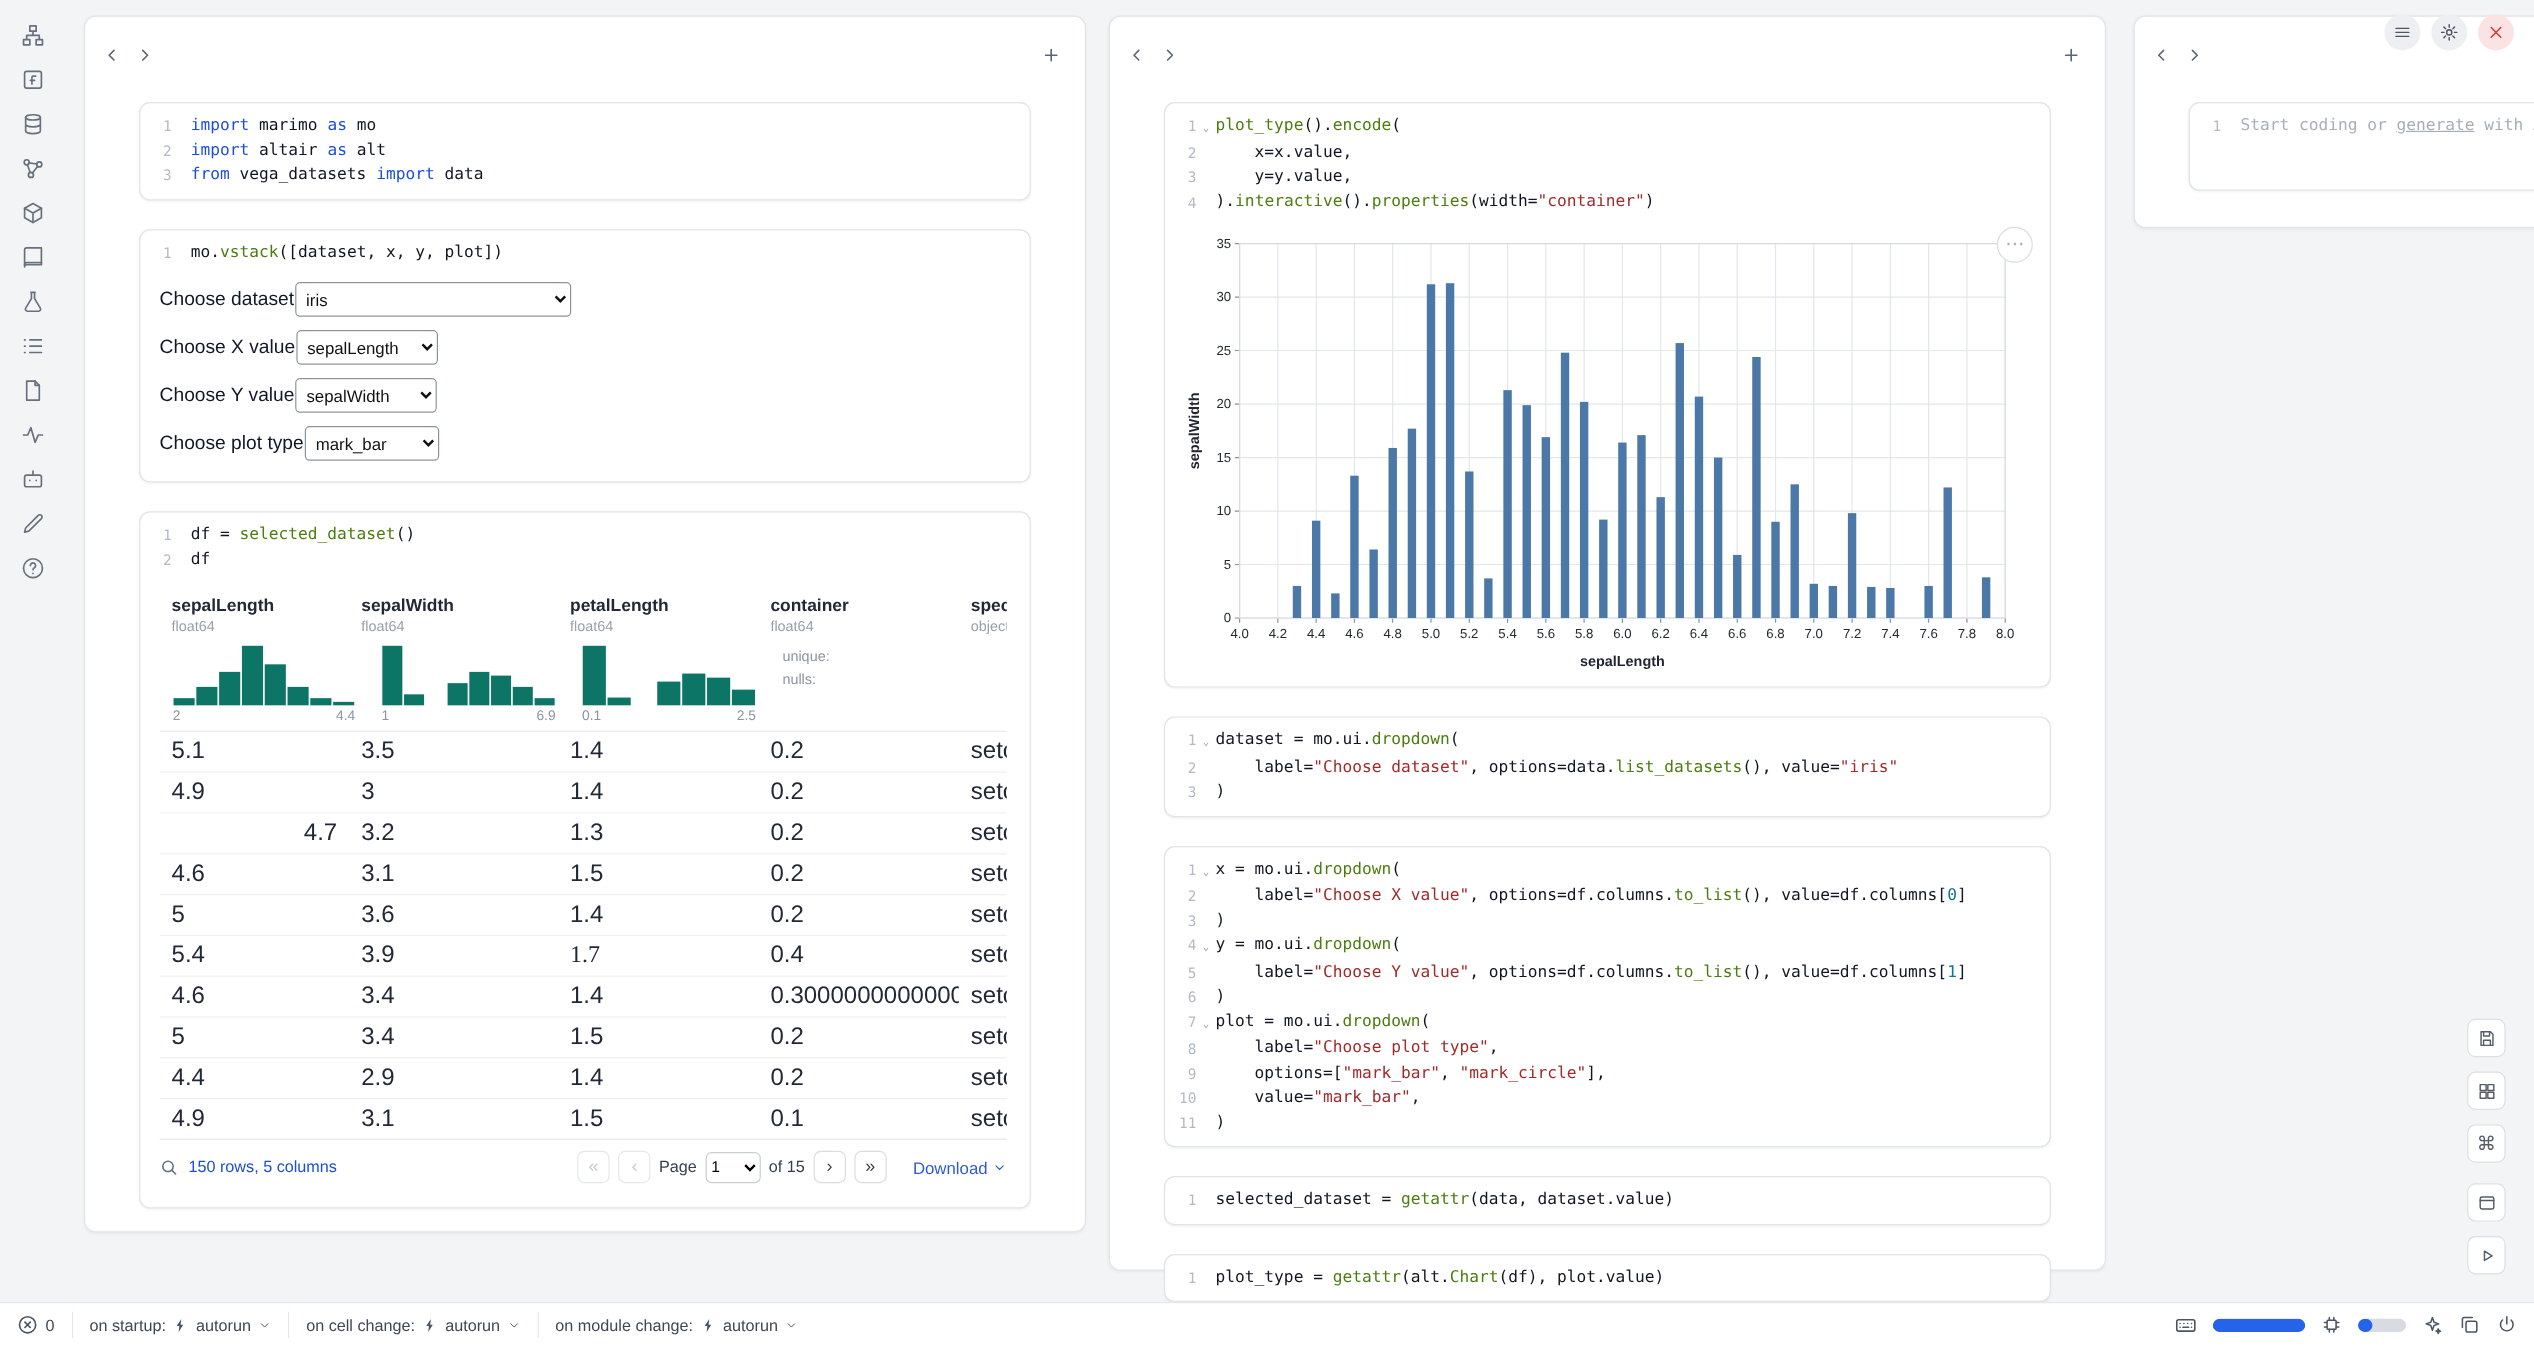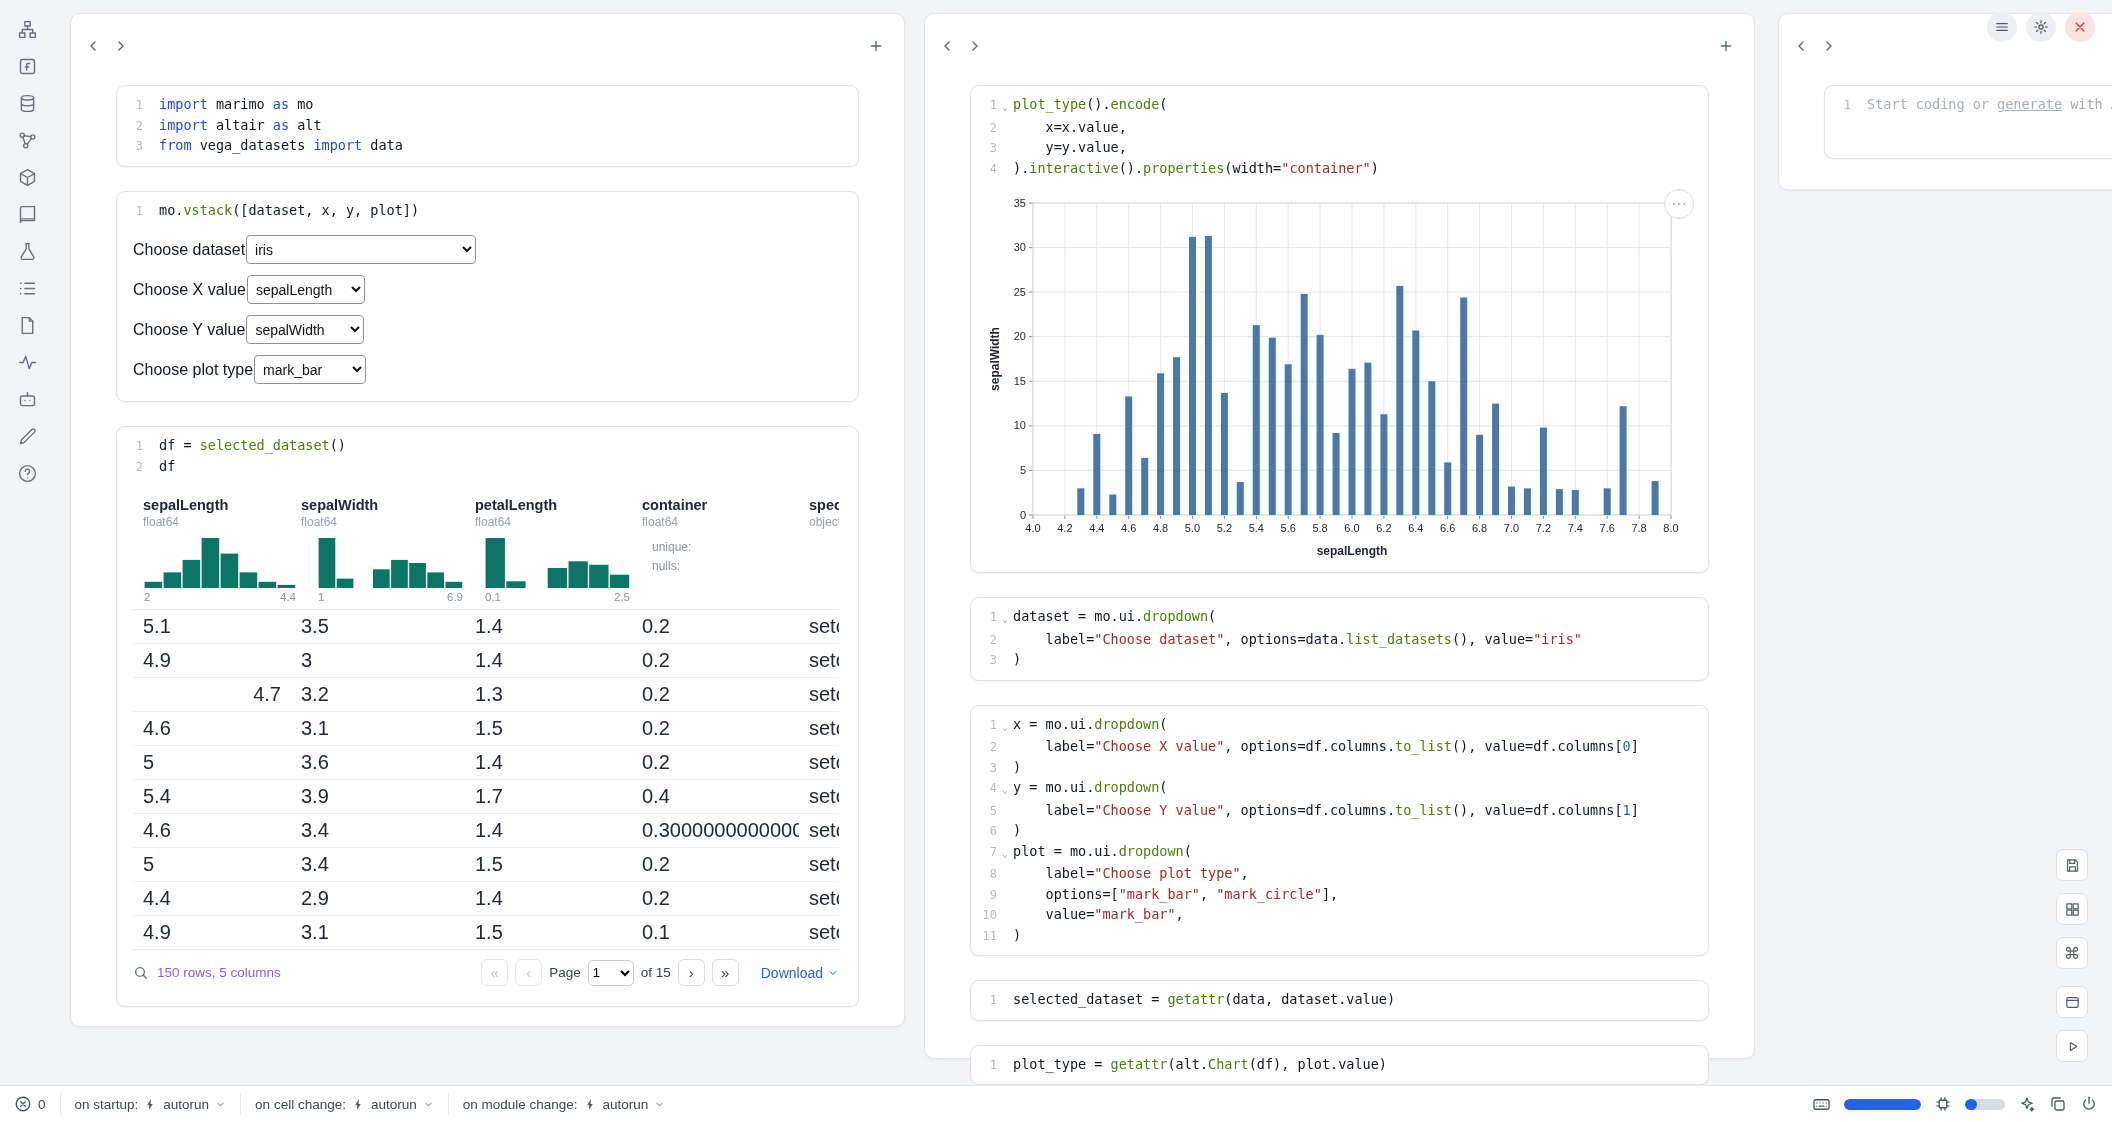--- a/index.html
+++ b/index.html
@@ -51,21 +51,21 @@
   .cname{font-size:14.5px;font-weight:700;color:#222836;white-space:nowrap;overflow:hidden}
   .ctype{font-size:12px;color:#99a0ab;margin-top:2px}
   .t-hists{display:flex;border-bottom:1px solid #e8eaee;padding-bottom:6px}
   .t-hist{padding:4px 11px 0;flex:none}
   .mm{display:flex;justify-content:space-between;font-size:11.5px;color:#8b93a0;margin-top:3px}
   .stat{font-size:12px;color:#8b93a0;line-height:1.6;white-space:nowrap}
   .t-tr{display:flex;border-bottom:1px solid #eef0f3;height:34px;align-items:center}
   .t-td{padding:0 10px;font-size:20px;color:#222836;white-space:nowrap;overflow:hidden;flex:none}
   .t-foot{display:flex;align-items:center;height:46px;gap:8px;border-top:1px solid #e8eaee;margin-top:-1px}
   .t-foot svg{stroke:#6b7280;fill:none;stroke-width:2;stroke-linecap:round}
-  .t-sum{font-size:13.5px;color:#8b5cf6}
+  .t-sum{font-size:13.5px;color:#1d4ed8}
   .t-pager{margin-left:auto;display:flex;align-items:center;gap:7px}
   .pg-btn{width:27px;height:27px;border:1px solid #d9dce1;border-radius:6px;background:#fff;
     color:#343b46;font-size:15px;line-height:1;display:flex;align-items:center;justify-content:center}
   .pg-btn.dis{color:#c3c8d0;border-color:#e4e7eb}
   .pg-lab{font-size:13.5px;color:#374151}
   .pg-sel{height:26px;width:46px;border:1px solid #c9ced5;border-radius:5px;background:#fff;font-size:13px}
   .t-dl{border:none;background:none;color:#2d5bd1;font-size:14px;display:flex;align-items:center;
     gap:4px;margin-left:14px;padding:0}
   .t-dl svg{stroke:#2d5bd1}
 
@@ -375,21 +375,21 @@
           <div class="t-tr">
             <div class="t-td" style="width: 158px;">5</div>
             <div class="t-td" style="width: 174px;">3.6</div>
             <div class="t-td" style="width: 167px;">1.4</div>
             <div class="t-td" style="width: 167px;">0.2</div>
             <div class="t-td" style="width: 160px;">setosa</div>
           </div>
           <div class="t-tr">
             <div class="t-td" style="width: 158px;">5.4</div>
             <div class="t-td" style="width: 174px;">3.9</div>
-            <div class="t-td" style="width: 167px;">1.7</div>
+            <div class="t-td" style="width: 167px; font-family: Liberation Serif, serif;">1.7</div>
             <div class="t-td" style="width: 167px;">0.4</div>
             <div class="t-td" style="width: 160px;">setosa</div>
           </div>
           <div class="t-tr">
             <div class="t-td" style="width: 158px;">4.6</div>
             <div class="t-td" style="width: 174px;">3.4</div>
             <div class="t-td" style="width: 167px;">1.4</div>
             <div class="t-td" style="width: 167px;">0.30000000000000004</div>
             <div class="t-td" style="width: 160px;">setosa</div>
           </div>

